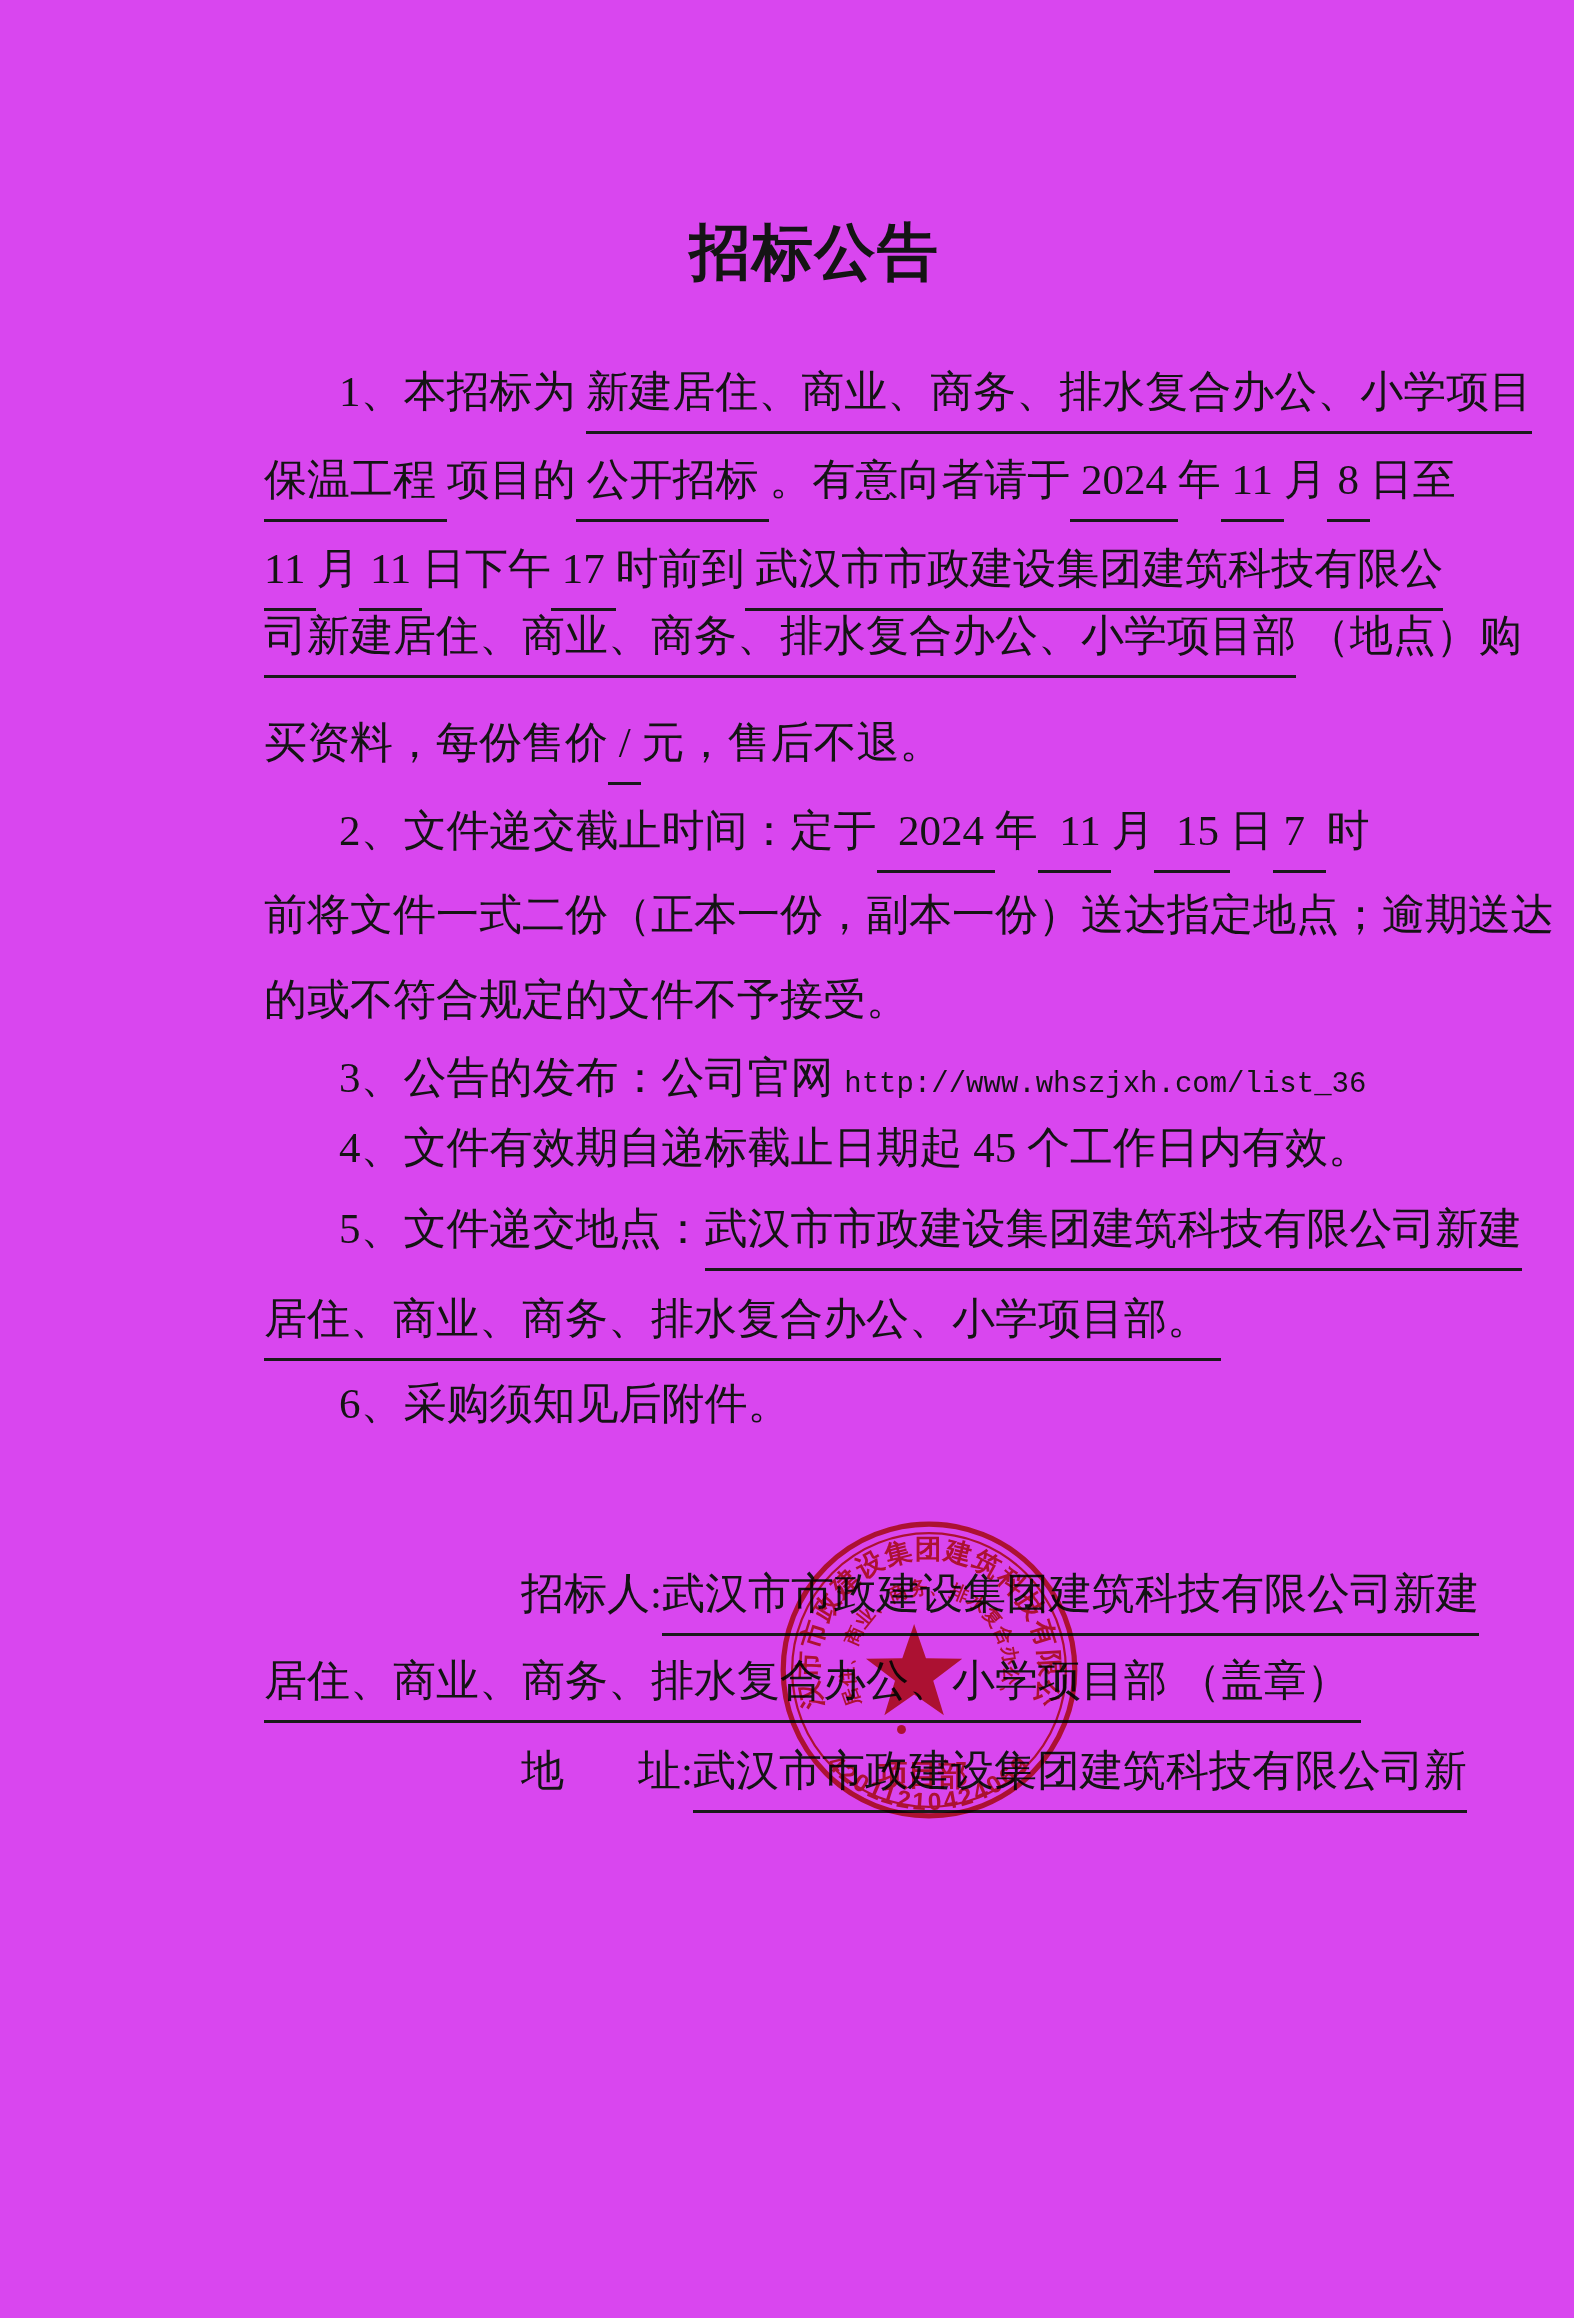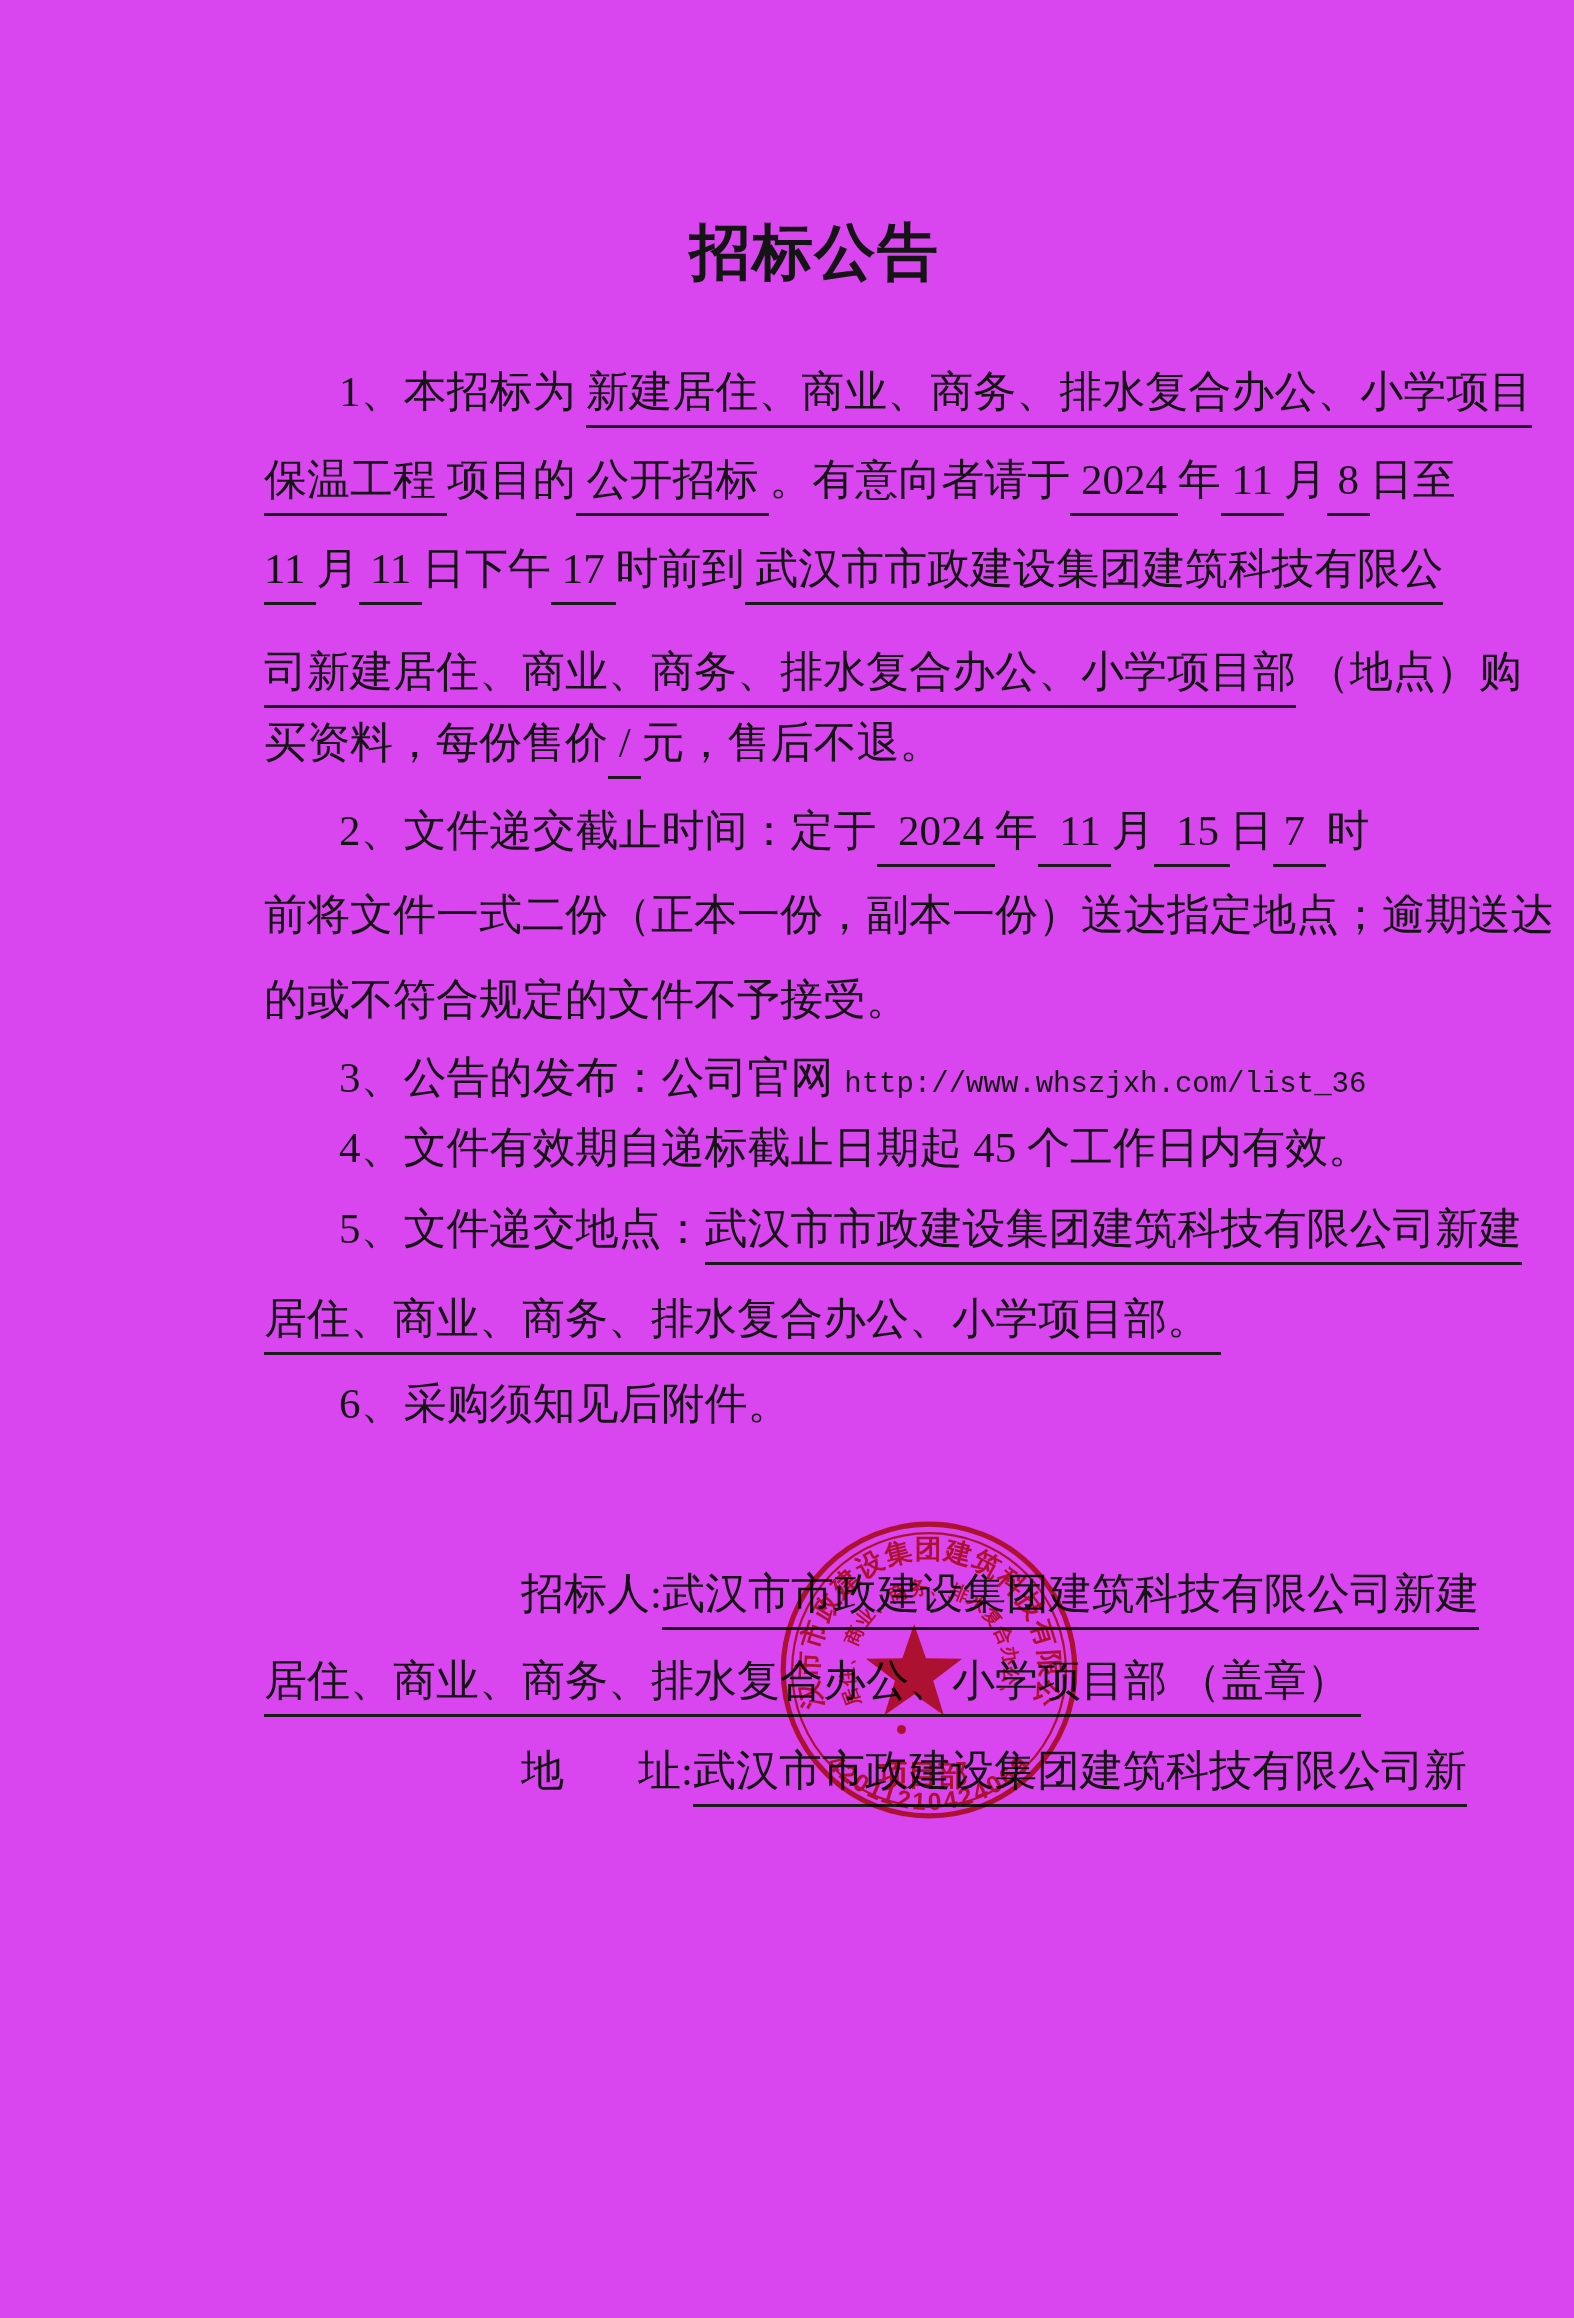--- a/index.html
+++ b/index.html
@@ -10,21 +10,21 @@
   .page{position:absolute;inset:0;background:#d946ef}
   .line{position:absolute;left:264px;font-size:43px;line-height:48px;white-space:pre;letter-spacing:0}
   .ind{left:339px}
   .x1{left:521px}
   .x2{left:525px}
   .title{
     left:264px;width:1101px;text-align:center;
     font-family:"Liberation Sans","DejaVu Sans",sans-serif;font-weight:700;
     font-size:61px;line-height:68px;letter-spacing:1.5px;
   }
-  .u{border-bottom:3.7px solid #1a1a1a;padding-bottom:10px}
+  .u{border-bottom:3.7px solid #1a1a1a;padding-bottom:16px}
   .mono{font-family:Liberation Mono, monospace;font-size:29px;letter-spacing:0}
   .gap{display:inline-block;width:74px}
   
   .seal{
     position:absolute;left:778px;top:1519px;width:302px;height:302px;
     mix-blend-mode:multiply;opacity:.9;
   }
   .seal .ring-o{fill:none;stroke:#c5261f;stroke-width:7}
   .seal .ring-i{fill:none;stroke:#c5261f;stroke-width:3}
   .seal .guide{fill:none;stroke:none}
@@ -42,21 +42,21 @@
 <div class="page">
 
   <div class="line title" style="top:218px">招标公告</div>
 
   <div class="line ind" style="top:368px"><span>1、本招标为 </span><span class="u">新建居住、商业、商务、排水复合办公、小学项目</span></div>
 
   <div class="line" style="top:456px"><span class="u">保温工程 </span><span>项目的</span><span class="u"> 公开招标 </span><span>。有意向者请于</span><span class="u"> 2024 </span><span>年</span><span class="u"> 11 </span><span>月</span><span class="u"> 8 </span><span>日至</span></div>
 
   <div class="line" style="top:545px"><span class="u">11 </span><span>月</span><span class="u"> 11 </span><span>日下午</span><span class="u"> 17 </span><span>时前到</span><span class="u"> 武汉市市政建设集团建筑科技有限公</span></div>
 
-  <div class="line" style="top:648px"><span class="u">司新建居住、商业、商务、排水复合办公、小学项目部</span><span> （地点）购</span></div>
+  <div class="line" style="top:612px"><span class="u">司新建居住、商业、商务、排水复合办公、小学项目部</span><span> （地点）购</span></div>
 
   <div class="line" style="top:719px"><span>买资料，每份售价</span><span class="u"> / </span><span>元，售后不退。</span></div>
 
   <div class="line ind" style="top:807px"><span>2、文件递交截止时间：定于</span><span class="u">  2024 </span><span>年</span><span class="u">  11 </span><span>月</span><span class="u">  15 </span><span>日</span><span class="u"> 7  </span><span>时</span></div>
 
   <div class="line" style="top:891px">前将文件一式二份（正本一份，副本一份）送达指定地点；逾期送达</div>
 
   <div class="line" style="top:976px">的或不符合规定的文件不予接受。</div>
 
   <div class="line ind" style="top:1054px"><span>3、公告的发布：公司官网 </span><span class="mono">http://www.whszjxh.com/list_36</span></div>

